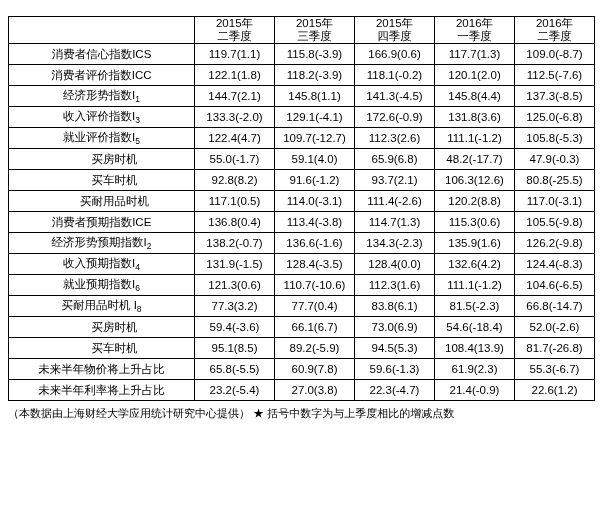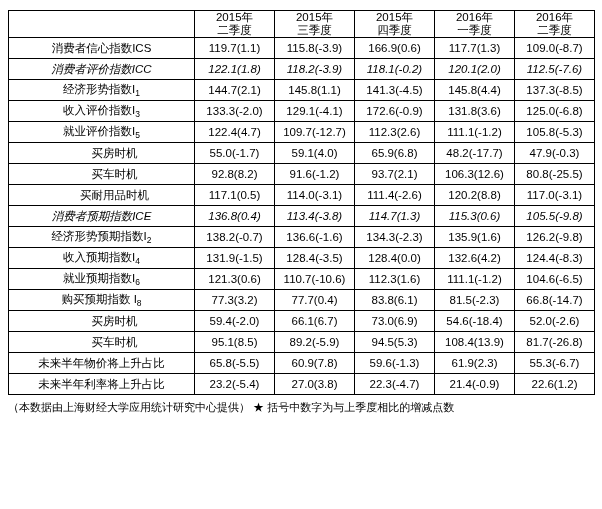--- a/index.html
+++ b/index.html
@@ -12,21 +12,21 @@
     background: #ffffff;
     font-family: "Liberation Sans", sans-serif;
     color: #000000;
     overflow: hidden;
   }
   #page {
     position: relative;
     width: 602px;
     height: 428px;
     box-sizing: border-box;
-    padding: 10px 8px 4px 8px;
+    padding: 16px 8px 4px 8px;
   }
   table.data-table {
     border-collapse: collapse;
     width: 586px;
     table-layout: fixed;
   }
   table.data-table td, table.data-table th {
     border: 1px solid #000000;
     padding: 0;
     height: 20px;
@@ -53,21 +53,20 @@
     padding-left: 4px;
   }
   td.label.indent {
     padding-left: 26px;
   }
   .row-bold td {
     font-weight: bold;
   }
   .row-bold-italic td {
     font-weight: bold;
-    font-style: italic;
   }
   .sub {
     font-size: 8.5px;
     vertical-align: sub;
     font-style: normal;
     font-weight: inherit;
   }
   .footnote {
     margin-top: 5px;
     font-size: 11px;
@@ -211,30 +210,30 @@
         </tr>
         <tr>
           <td class="label"><span>就业预期指数I</span><span class="sub">6</span></td>
           <td>121.3(0.6)</td>
           <td>110.7(-10.6)</td>
           <td>112.3(1.6)</td>
           <td>111.1(-1.2)</td>
           <td>104.6(-6.5)</td>
         </tr>
         <tr>
-          <td class="label"><span>购买预期指数  I</span><span class="sub">8</span></td>
+          <td class="label"><span>买耐用品时机  I</span><span class="sub">8</span></td>
           <td>77.3(3.2)</td>
           <td>77.7(0.4)</td>
           <td>83.8(6.1)</td>
           <td>81.5(-2.3)</td>
           <td>66.8(-14.7)</td>
         </tr>
         <tr>
           <td class="label indent"><span>买房时机</span></td>
-          <td>59.4(-2.0)</td>
+          <td>59.4(-3.6)</td>
           <td>66.1(6.7)</td>
           <td>73.0(6.9)</td>
           <td>54.6(-18.4)</td>
           <td>52.0(-2.6)</td>
         </tr>
         <tr>
           <td class="label indent"><span>买车时机</span></td>
           <td>95.1(8.5)</td>
           <td>89.2(-5.9)</td>
           <td>94.5(5.3)</td>

